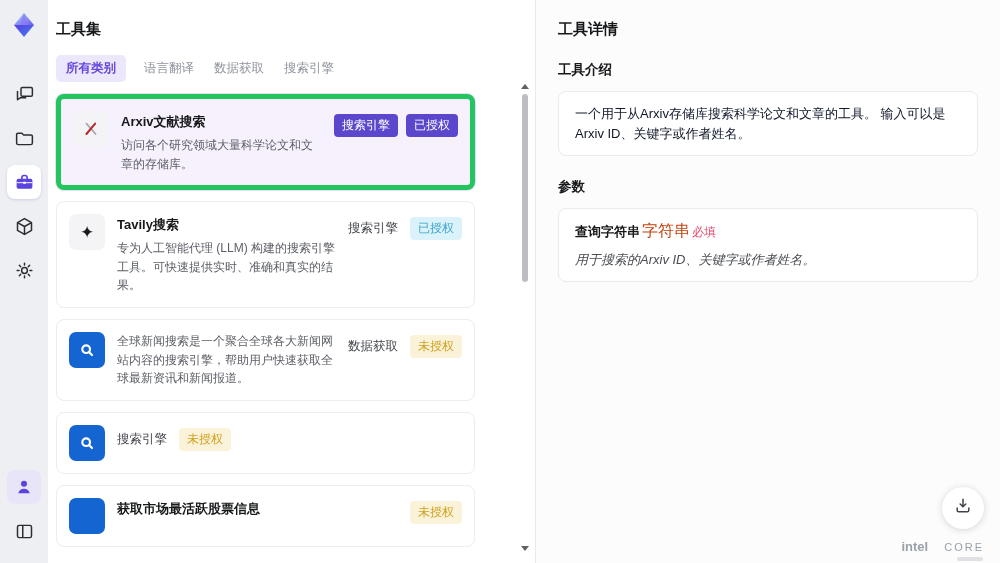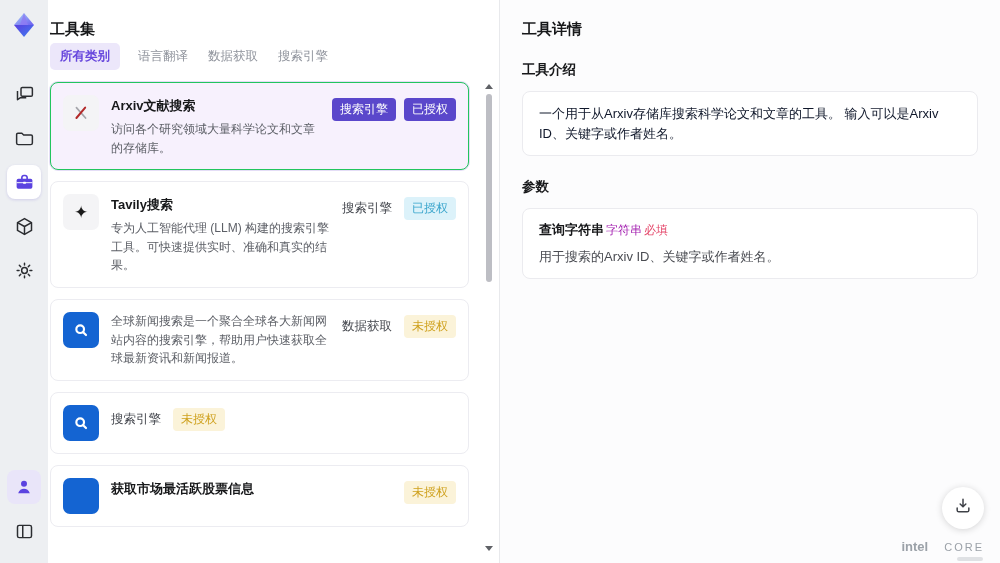--- a/index.html
+++ b/index.html
@@ -11,28 +11,28 @@
   .sidebar { width:48px; background:#edeff2; display:flex; flex-direction:column; align-items:center; padding:8px 0 10px; flex-shrink:0; }
   .logo { width:34px; height:34px; display:flex; align-items:center; justify-content:center; margin-bottom:30px; }
   .side-nav { display:flex; flex-direction:column; align-items:center; }
   .side-btn { width:34px; height:34px; border-radius:8px; display:flex; align-items:center; justify-content:center; margin:5px 0; cursor:pointer; }
   .side-btn.active { background:#fff; box-shadow:0 1px 3px rgba(80,60,200,.18); }
   .side-bottom { margin-top:auto; display:flex; flex-direction:column; align-items:center; }
   .side-btn.user-btn { background:#e9e5f9; }
   .side-btn svg { display:block; }
 
   
-  .list-panel { width:452px; flex-shrink:0; position:relative; padding:14px 16px 0 2px; border-right:1px solid #e8e9ec; background:#fff; overflow:hidden; }
+  .list-panel { width:488px; flex-shrink:0; position:relative; padding:14px 16px 0 8px; border-right:1px solid #e8e9ec; background:#fff; overflow:hidden; }
   .page-title { font-size:15px; font-weight:bold; margin:6px 0 0; }
-  .tabs { display:flex; align-items:center; gap:16px; margin-top:4px; }
+  .tabs { display:flex; align-items:center; gap:16px; margin-top:16px; }
   .tab { font-size:12.5px; color:#8f939c; padding:5px 2px; cursor:pointer; white-space:nowrap; }
   .tab.active { background:#ece7fa; color:#6747dd; font-weight:bold; padding:5px 10px; border-radius:5px; }
   .cards { display:flex; flex-direction:column; gap:11px; margin-top:12px; width:419px; }
   .card { display:flex; align-items:flex-start; gap:12px; background:#fff; border:1px solid #ececf1; border-radius:8px; padding:12px; cursor:pointer; }
-  .card.selected { border:1px solid #22c55e; background:#f7f1fd; box-shadow:0 0 0 1px rgba(146,119,221,.25); }
+  .card.selected { border:5px solid #22c55e; background:#f7f1fd; box-shadow:0 0 0 1px rgba(146,119,221,.25); }
   .card-icon { width:36px; height:36px; border-radius:7px; background:#f4f4f6; display:flex; align-items:center; justify-content:center; flex-shrink:0; }
   .card-icon.blue { background:#1464d2; }
   .card-icon .star { font-size:17px; color:#1a1a1a; line-height:1; }
   .card-body { flex:1; min-width:0; }
   .card-title { font-size:13px; font-weight:bold; margin:2px 0 5px; }
   .card-desc { font-size:12px; color:#5c5f66; line-height:1.55; max-width:268px; }
   .card-tags { display:flex; align-items:center; gap:12px; flex-shrink:0; padding-top:3px; }
   .badge { font-size:12px; padding:3px 8px; border-radius:4px; white-space:nowrap; }
   .badge.solid { background:#5a47cb; color:#fff; }
   .badge.blue { background:#dcf2fa; color:#3aa5cc; }
@@ -48,23 +48,23 @@
   .sb-thumb { position:absolute; top:10px; left:2px; width:6px; height:188px; border-radius:3px; background:#bdbec4; }
 
   
   .details-panel { flex:1; position:relative; background:#fcfcfd; padding:14px 22px; }
   .details-title { font-size:15px; font-weight:bold; margin:6px 0 0; }
   .section-heading { font-size:13.5px; font-weight:bold; margin:22px 0 12px; }
   .box { background:#fff; border:1px solid #ebebef; border-radius:8px; padding:12px 16px; }
   .intro-text { font-size:13px; color:#0f172a; line-height:1.5; }
   .param-head { display:flex; align-items:baseline; gap:2px; }
   .param-name { font-size:13px; font-weight:bold; }
-  .param-type { font-size:12px; color:#a21caf; }
+  .param-type { font-size:16px; color:#c2410c; }
   .param-required { font-size:12px; color:#e5486b; }
-  .param-desc { margin-top:9px; font-size:13px; color:#4a4c52; }
+  .param-desc { margin-top:9px; font-size:13px; color:#4a4c52;font-style:italic; }
 
   
   .fab { position:absolute; right:16px; bottom:34px; width:42px; height:42px; border-radius:50%; background:#fff; box-shadow:0 1px 7px rgba(0,0,0,.16); display:flex; align-items:center; justify-content:center; cursor:pointer; }
   .brand { position:absolute; right:16px; bottom:9px; color:#9ba1a8; display:flex; align-items:baseline; gap:16px; }
   .brand .intel { font-size:13px; font-weight:bold; }
   .brand .core { font-size:11px; letter-spacing:2px; }
   .brand-sub { position:absolute; right:17px; bottom:2px; width:26px; height:4px; border-radius:2px; background:#dfe1e4; }
 </style>
 </head>
 <body>

